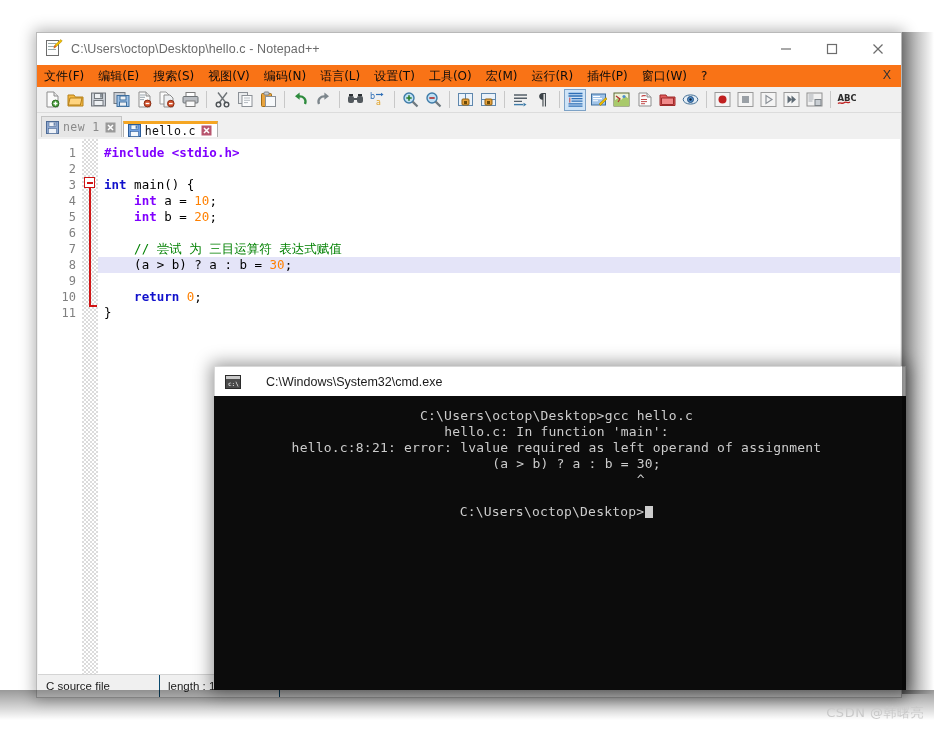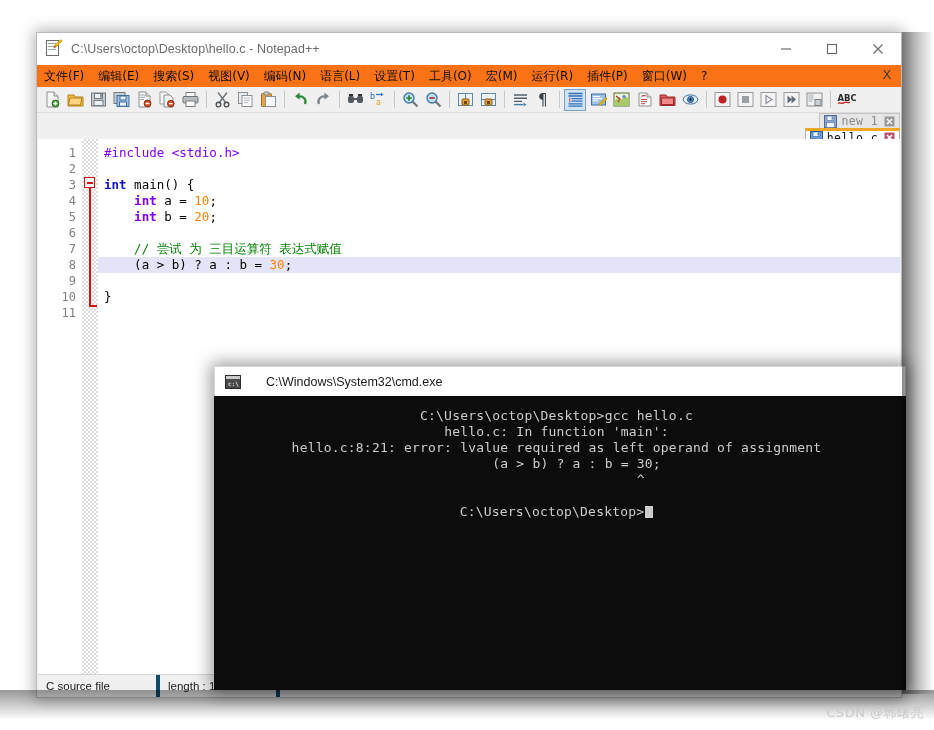--- a/index.html
+++ b/index.html
@@ -86,21 +86,20 @@
     position:relative; border:1px solid transparent;
   }
   .tb.active { background:#cfe4f7; border:1px solid #7da2c6; }
   .tbsep { width:1px; height:17px; background:#c8c8c8; margin:0 4px; }
 
   
   #npp-tabbar {
     height:24px; background:#f0f0f0;
     display:flex; align-items:flex-end; padding-left:4px;
     position:relative;
-    flex-direction:column;
   }
   .tab {
     height:21px; display:flex; align-items:center;
     padding:0 4px 0 4px; margin-right:1px;
     background:#ececec; border:1px solid #c4c4c4; border-bottom:none;
     font-size:11.5px; position:relative;
   }
   .tab.inactive { color:#8a8a8a; background:#e6e6e6; }
   .tab.active {
     background:#ffffff; height:16px; color:#111;
@@ -159,42 +158,42 @@
   #code-area {
     flex:1; position:relative; padding-top:6px; overflow:hidden;
     background:#ffffff;
   }
   .cline {
     height:16px; line-height:16px; white-space:pre;
     font-family:"DejaVu Sans Mono", monospace; font-size:12.5px;
     color:#000; padding-left:6px;
   }
   .cline.hl { background:#e4e4f8; }
-  .k-pre  { color:#8000ff; font-weight:normal; }
+  .k-pre  { color:#8000ff; font-weight:bold; }
   .k-kw   { color:#1111cc; font-weight:bold; }
   .k-type { color:#8000ff; font-weight:bold; }
   .k-num  { color:#ff8000; }
   .k-com  { color:#008000; }
   .k-ident{ color:#000000; }
 
   
   #npp-vscroll {
     position:absolute; right:1px; top:106px; bottom:23px; width:0px;
   }
 
   
   #npp-statusbar {
     position:absolute; left:1px; right:1px; bottom:1px; height:22px;
     background:#f0f0f0; border-top:1px solid #d4d4d4;
     display:flex; align-items:center;
     font-size:11.5px; color:#1a1a1a;
   }
   .sb-cell {
     height:22px; display:flex; align-items:center; padding:0 8px;
-    border-right:4px solid #0c4a6e; white-space:nowrap;
+    border-right:1px solid #0c4a6e; white-space:nowrap;
   }
   #sb-doctype { width:122px; }
   #sb-length  { width:120px; }
 
   
   #cmd-window {
     position:absolute; left:214px; top:366px; width:692px; height:324px;
     background:#0c0c0c;
     box-shadow:0 0 16px 3px rgba(0,0,0,0.40);
   }
@@ -622,20 +621,21 @@
     <div id="code-area">
         <div class="cline"><span class="k-pre">#include </span><span class="k-pre">&lt;stdio.h&gt;</span></div>
         <div class="cline">&nbsp;</div>
         <div class="cline"><span class="k-kw">int</span><span class="k-ident"> </span><span class="k-ident">main</span><span class="k-ident">() {</span></div>
         <div class="cline"><span class="k-ident">    </span><span class="k-type">int</span><span class="k-ident"> a = </span><span class="k-num">10</span><span class="k-ident">;</span></div>
         <div class="cline"><span class="k-ident">    </span><span class="k-type">int</span><span class="k-ident"> b = </span><span class="k-num">20</span><span class="k-ident">;</span></div>
         <div class="cline">&nbsp;</div>
         <div class="cline"><span class="k-ident">    </span><span class="k-com">// 尝试 为 三目运算符 表达式赋值</span></div>
         <div class="cline hl"><span class="k-ident">    (a &gt; b) ? a : b = </span><span class="k-num">30</span><span class="k-ident">;</span></div>
         <div class="cline">&nbsp;</div>
+        <div class="cline"><span class="k-ident">    </span><span class="k-kw">return</span><span class="k-ident"> </span><span class="k-num">0</span><span class="k-ident">;</span></div>
         <div class="cline"><span class="k-ident">}</span></div>
       </div>
   </div>
 
   <div id="npp-vscroll"></div>
 
   <div id="npp-statusbar">
     <div class="sb-cell" id="sb-doctype">C source file</div>
     <div class="sb-cell" id="sb-length">length : 1</div>
   </div>

